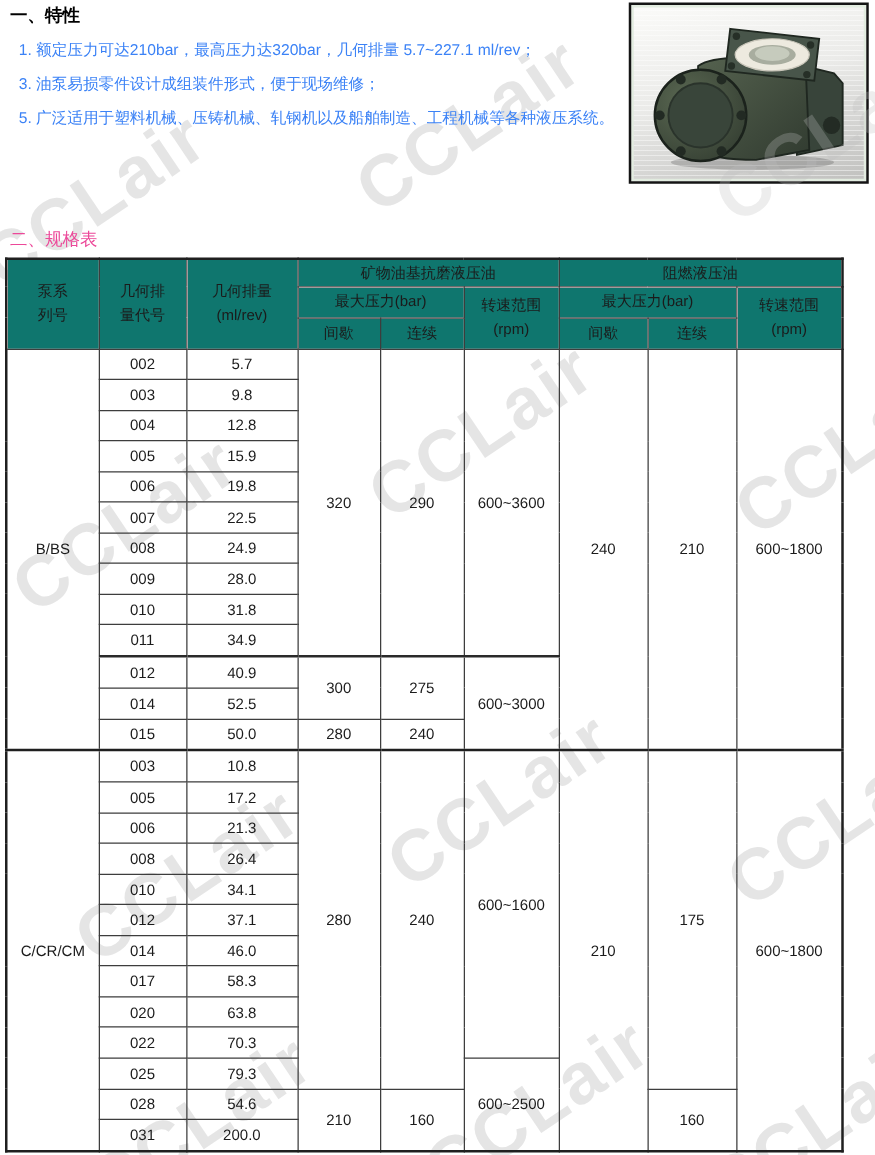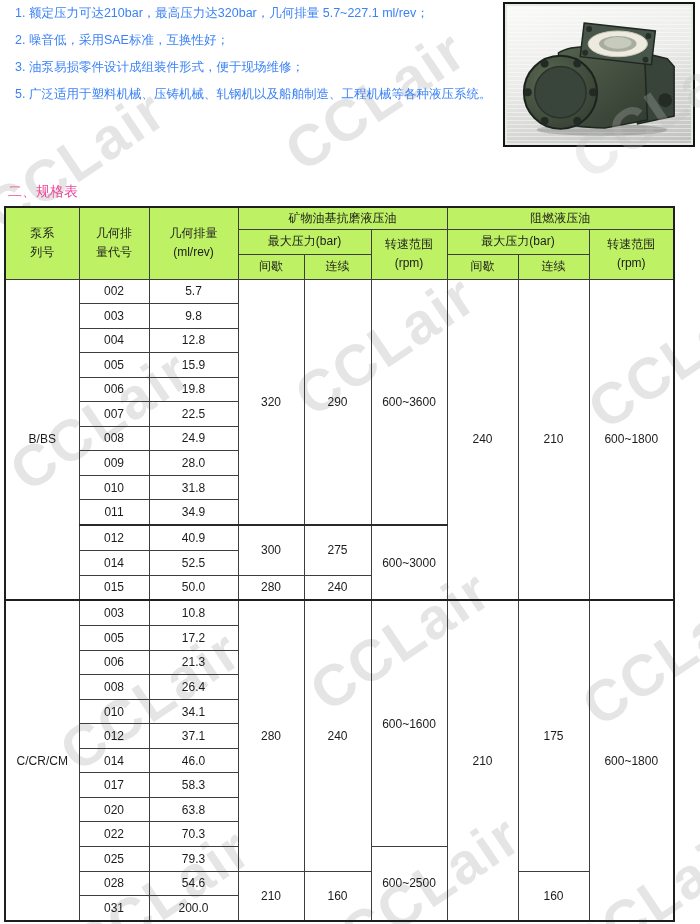--- a/index.html
+++ b/index.html
@@ -26,21 +26,21 @@
   .photo-frame svg{position:absolute;left:6px;top:4px;}
 
   
   .spec-title{position:absolute;left:8px;top:183px;font-size:14px;font-weight:normal;color:#ec4899;z-index:1;}
 
   
   table.spec{position:absolute;left:4px;top:206px;width:669px;height:716px;z-index:1;
       border-collapse:collapse;table-layout:fixed;border:2px solid #1f1f1f;background:transparent;}
   table.spec td{border:1px solid #3d3d3d;text-align:center;vertical-align:middle;
       font-size:12px;color:#1b1b1b;padding:0;overflow:hidden;}
-  table.spec thead td{background:#bef264;}
+  table.spec thead td{background:#0f766e;}
   table.spec thead tr.hr1{height:22px;}
   table.spec thead tr.hr2{height:25px;}
   table.spec thead tr.hr3{height:25px;}
   .l{display:block;line-height:1.6;}
   tr.secrow td{border-top:2px solid #1f1f1f;}
   tr.thickrow td{border-top:2px solid #2a2a2a;}
   td.series{font-size:12px;}
 </style>
 </head>
 <body>
@@ -54,22 +54,22 @@
   <div class="wm" style="left:385px;top:345px">CCLair</div>
   <div class="wm" style="left:678px;top:358px">CCLair</div>
   <div class="wm" style="left:150px;top:700px">CCLair</div>
   <div class="wm" style="left:400px;top:640px">CCLair</div>
   <div class="wm" style="left:672px;top:655px">CCLair</div>
   <div class="wm" style="left:160px;top:898px">CCLair</div>
   <div class="wm" style="left:430px;top:885px">CCLair</div>
   <div class="wm" style="left:655px;top:900px">CCLair</div>
 
   <div class="features">
+    <div class="features-title">一、特性</div>
     <div class="f-item">1. 额定压力可达210bar，最高压力达320bar，几何排量 5.7~227.1 ml/rev；</div>
-    <div class="f-item">2. 噪音低，采用SAE标准，互换性好；</div>
     <div class="f-item">3. 油泵易损零件设计成组装件形式，便于现场维修；</div>
     <div class="f-item">5. 广泛适用于塑料机械、压铸机械、轧钢机以及船舶制造、工程机械等各种液压系统。</div>
   </div>
 
   <div class="photo-frame">
     <svg width="176" height="133" viewBox="0 0 178 132">
       <defs>
         <linearGradient id="gb" x1="0" y1="0" x2="1" y2="1">
           <stop offset="0" stop-color="#55624f"></stop>
             <stop offset="1" stop-color="#313b30"></stop>

